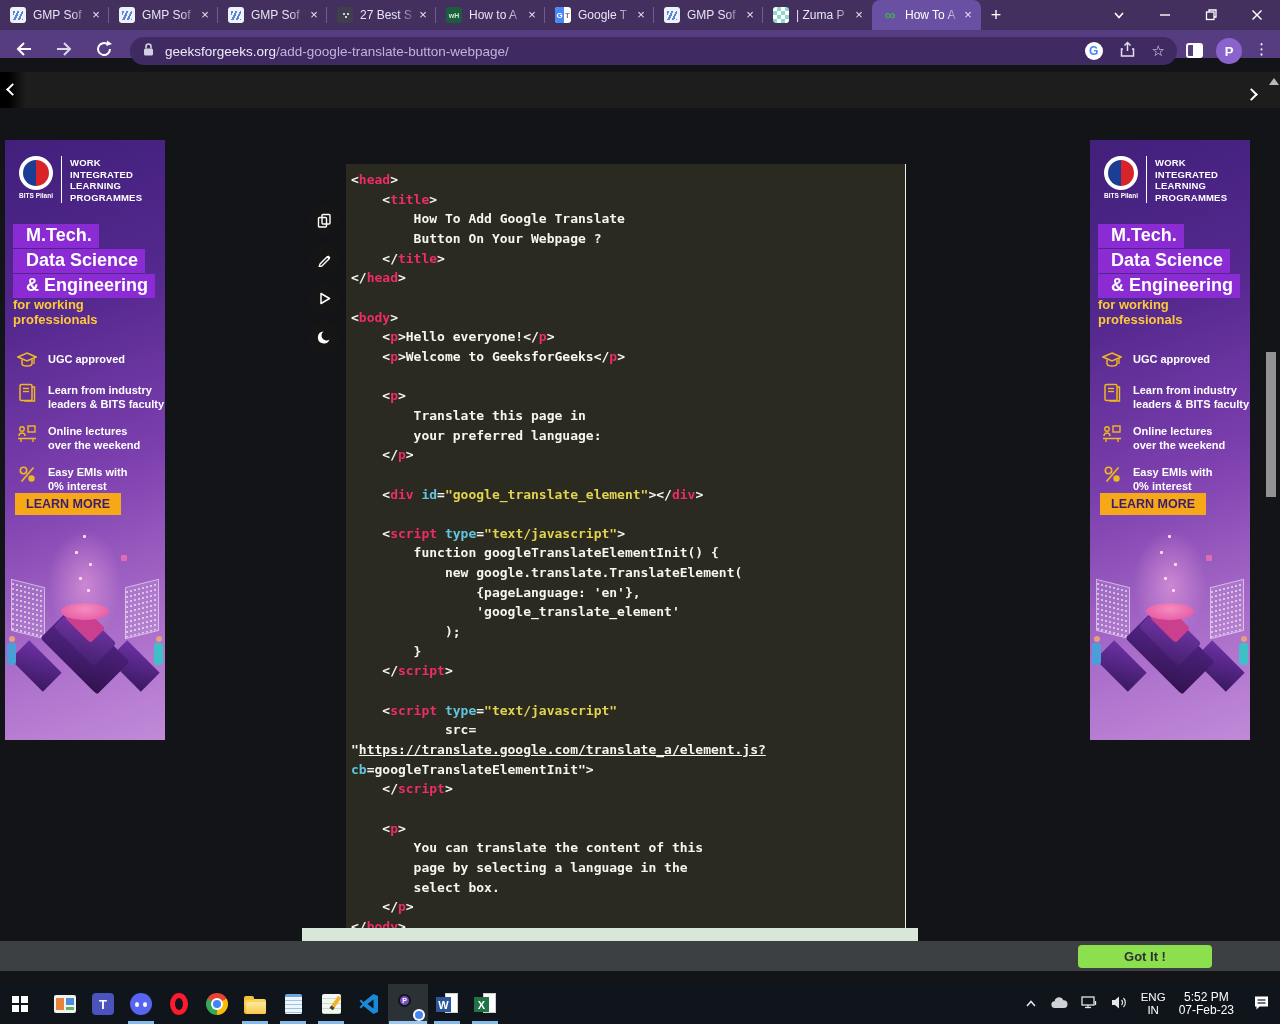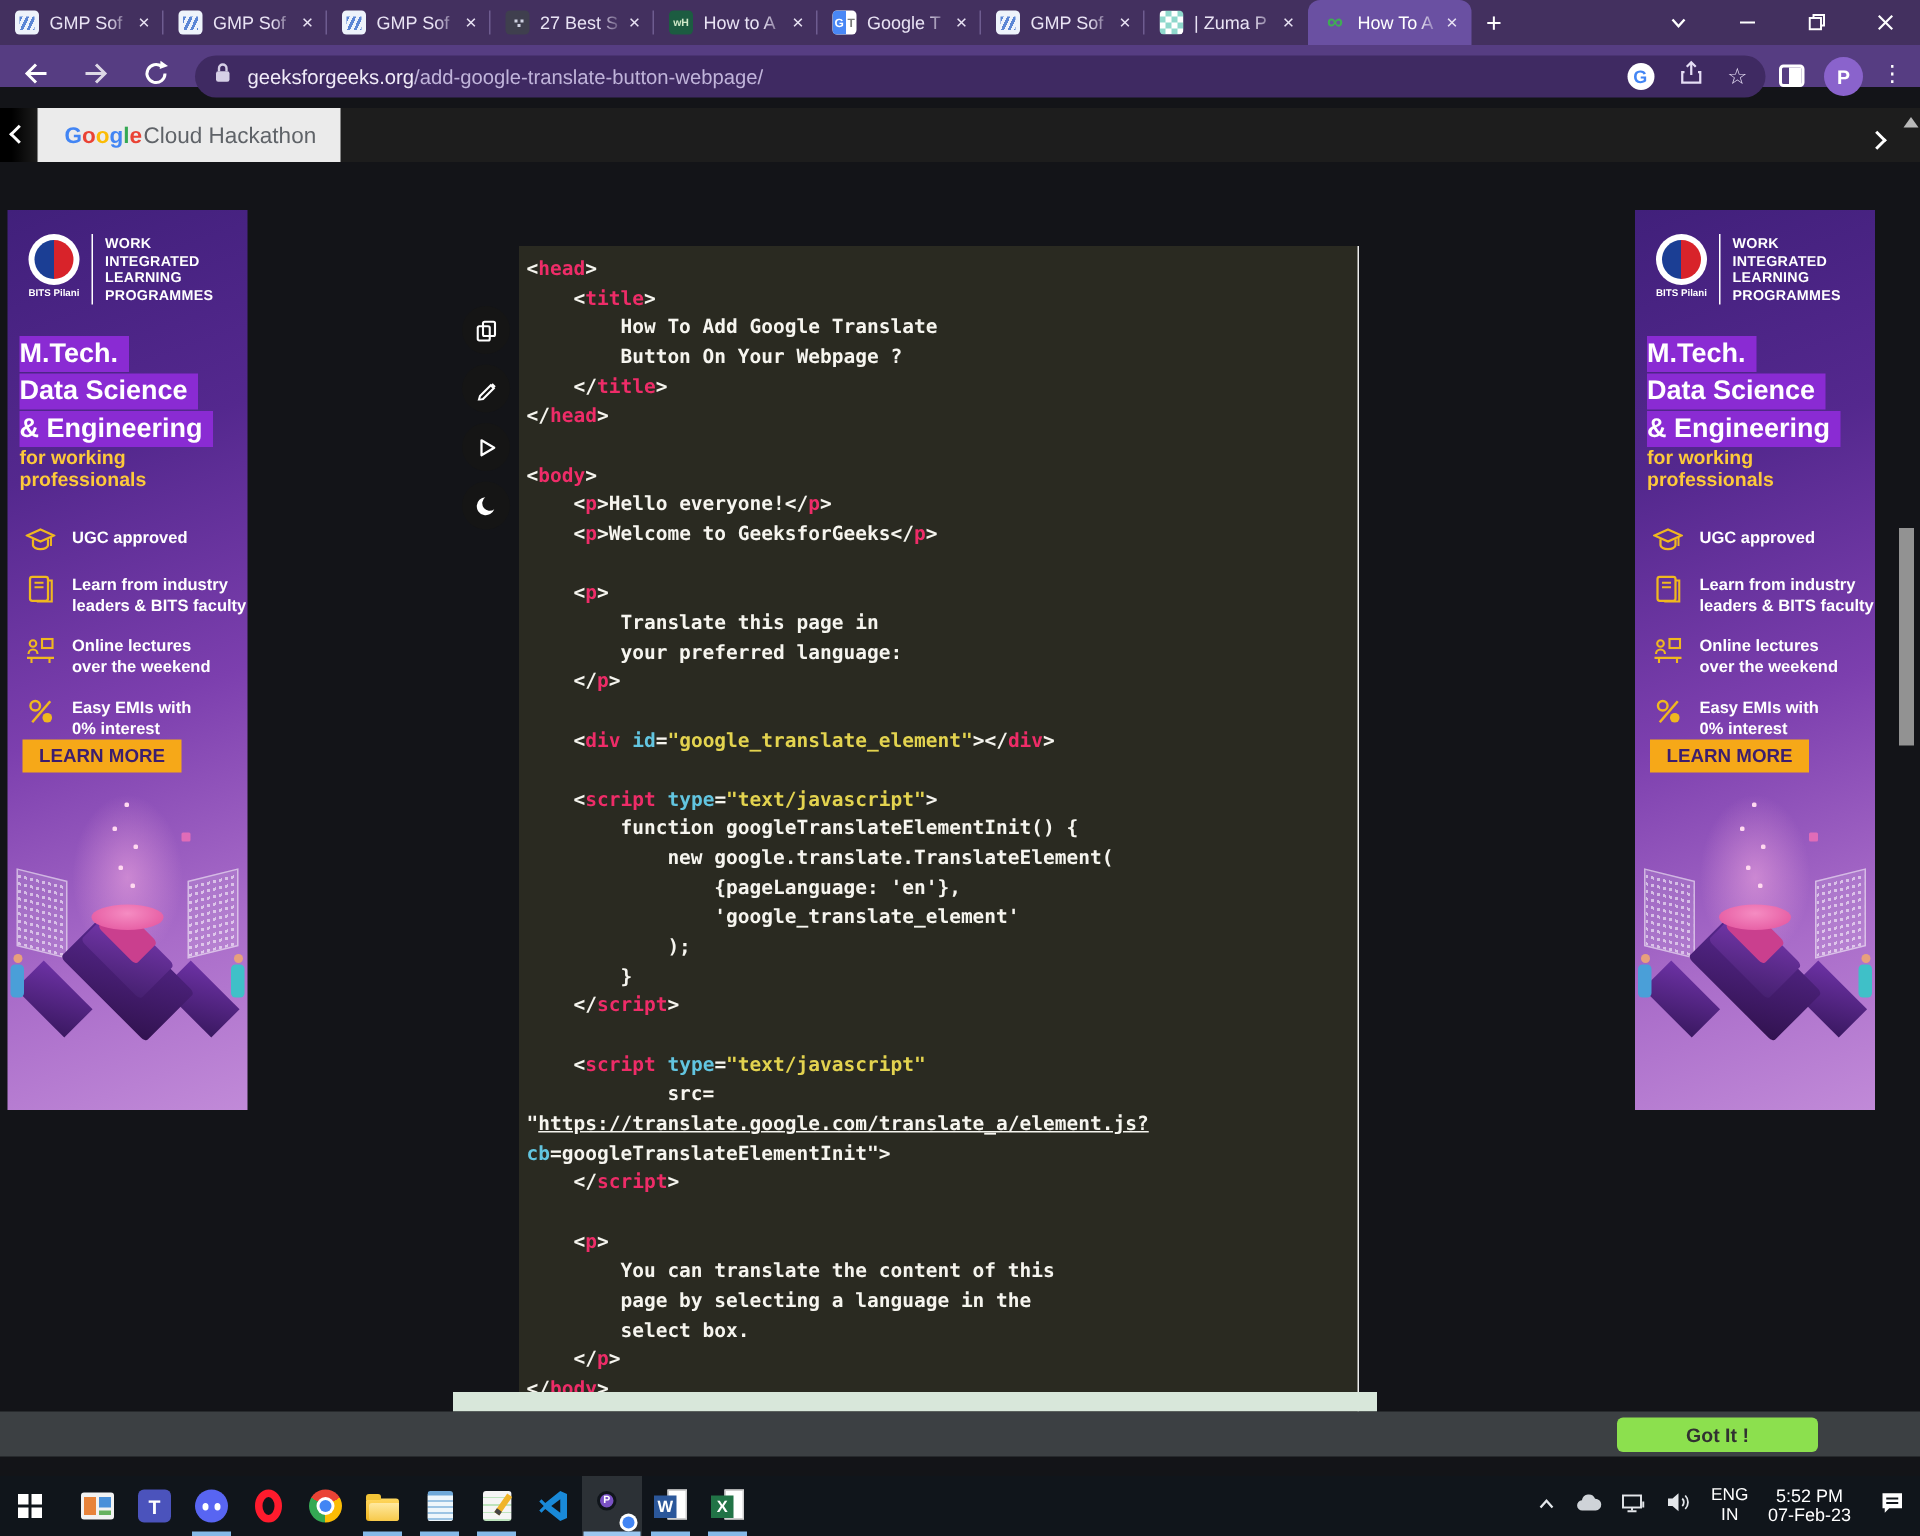--- a/index.html
+++ b/index.html
@@ -111,21 +111,21 @@
   .ad-left { left:5px; top:140px; } .ad-right { left:1090px; top:140px; }
   .ad-logo-row { position:absolute; left:14px; top:16px; display:flex; }
   .emblem { width:34px; height:34px; border-radius:50%; background:#fff; position:relative; }
   .emblem i { position:absolute; left:4px; top:4px; width:26px; height:26px; border-radius:50%;
     background:conic-gradient(#d8232a 0 50%, #1b3e94 0 100%); display:block; }
   .emblem-cap { font-size:6.5px; font-weight:bold; text-align:center; margin-top:2px; }
   .ad-divider { width:1px; background:#fff; margin:0 8px; }
   .wilp { font-size:9.5px; font-weight:bold; line-height:11.5px; letter-spacing:.2px; padding-top:1px; }
   .ad-heading { position:absolute; left:8px; top:84px; }
   .ad-heading div { display:table; background:#8a2bd3; color:#fff; font-weight:bold;
-    font-size:18px; padding:1px 7px 2px 0; margin-bottom:1px; }
+    font-size:18px; padding:1px 7px 2px 13px; margin-bottom:1px; }
   .ad-sub { position:absolute; left:8px; top:157px; color:#fdc93a; font-weight:bold; font-size:13px; }
   .ad-features { position:absolute; left:10px; top:212px; }
   .feat { display:flex; margin-bottom:13px; }
   .feat .ficon { width:24px; flex:0 0 24px; margin-right:9px; color:#f0b81f;
     display:flex; align-items:flex-start; justify-content:center; font-weight:bold; }
   .feat .ftext { font-size:11px; font-weight:bold; line-height:13.5px; padding-top:1px; }
   .ad-cta { position:absolute; left:10px; top:353px; background:#f6a818; color:#3c1d6e;
     font-weight:bold; font-size:12.5px; padding:4px 11px; }
   
   .illu { position:absolute; left:0; top:385px; width:160px; height:215px; }
@@ -357,24 +357,20 @@
         <span class="star">☆</span>
       </span>
     </div>
     <div class="panel-ico"></div>
     <div class="avatar">P</div>
     <div class="dots">⋮</div>
   </div>
 
   <div class="sitenav">
     <div class="nav-fade-left"><span class="chev left"></span></div>
-    <div class="promo">
-      <span id="promo-brand" style="font-weight:bold;"><span style="color: rgb(66, 133, 244);">G</span><span style="color: rgb(234, 67, 53);">o</span><span style="color: rgb(251, 188, 5);">o</span><span style="color: rgb(66, 133, 244);">g</span><span style="color: rgb(52, 168, 83);">l</span><span style="color: rgb(234, 67, 53);">e</span></span>
-      <span class="rest"> Cloud Hackathon</span>
-    </div>
     <div class="nav-fade-right"><span class="chev right"></span></div>
   </div>
 
   <div class="sb-up"></div>
   <div class="sb-thumb"></div>
 
 
   <div class="code-wrap">
     <div class="code-rail">
       <div class="rail-btn" style="top:40px;">

